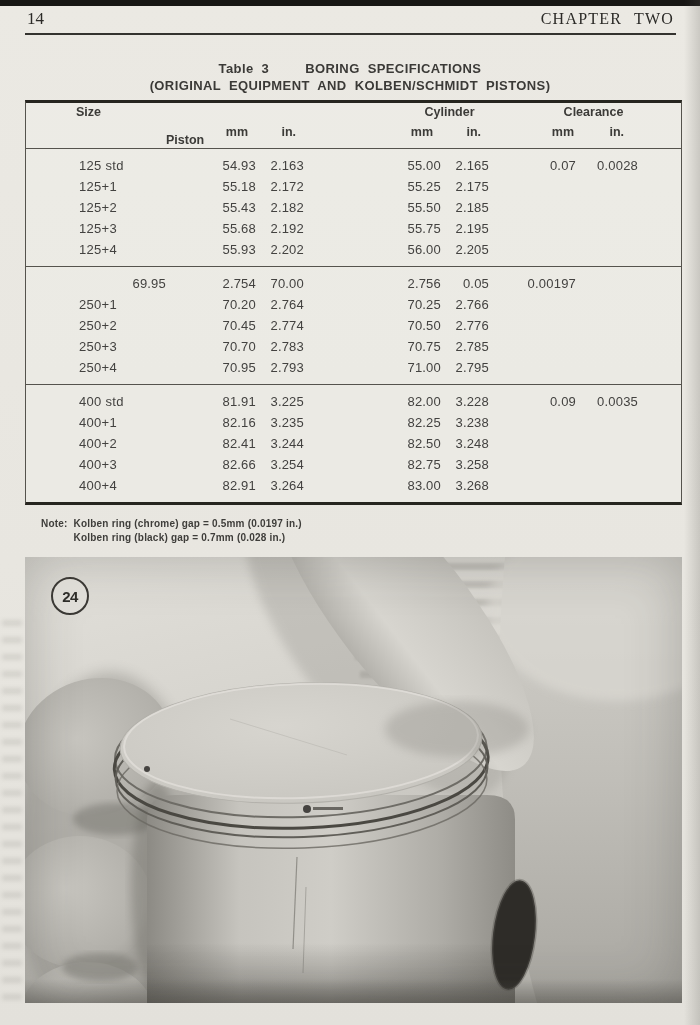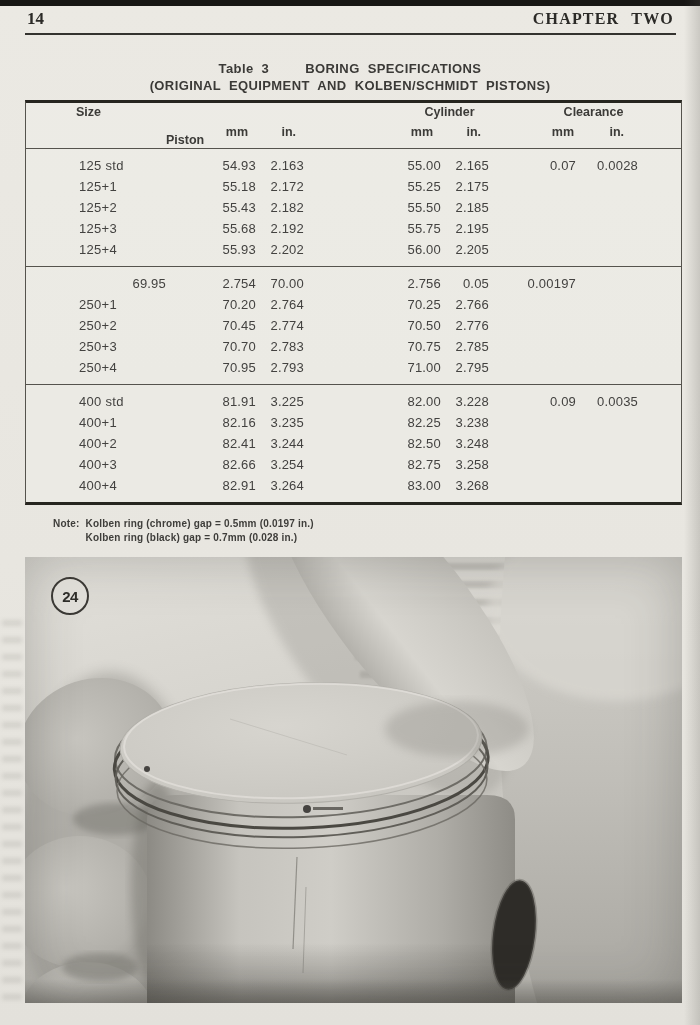--- a/index.html
+++ b/index.html
@@ -10,21 +10,21 @@
   }
   .scan-top-bar { position:absolute; top:0; left:0; width:700px; height:6px; background:#171614; }
   .scan-right-shade { position:absolute; top:0; right:0; bottom:0; width:16px;
     background:linear-gradient(90deg, rgba(0,0,0,0), rgba(88,86,80,.22)); }
   .margin-ghost { position:absolute; left:2px; top:620px; width:20px; height:390px; opacity:.5;
     background:repeating-linear-gradient(180deg, rgba(122,120,114,.35) 0 6px, transparent 6px 17px);
     filter:blur(2px); }
 
   .page-header { position:absolute; top:9px; left:27px; right:26px;
     display:flex; justify-content:space-between; align-items:baseline;
-    font-family:"Liberation Serif",serif; font-weight:bold; color:#2b2a27; }
+    font-family:"Liberation Serif",serif; font-weight:normal; color:#2b2a27; }
   .page-num { font-size:17px; }
   .chapter { font-size:16px; letter-spacing:1.2px; word-spacing:7px; }
   .header-rule { position:absolute; top:33px; left:25px; width:651px; height:2px; background:#34332f; }
 
   .table-title { position:absolute; top:61px; left:0; width:700px; text-align:center;
     font-weight:bold; font-size:13px; color:#3b3a37; letter-spacing:.4px; word-spacing:4px; line-height:15px; }
   .table-title .tsp { margin-left:36px; }
   .table-title .t2 { margin-top:2px; }
 
   .spec-table { position:absolute; top:100px; left:25px; width:657px; box-sizing:border-box;
@@ -40,21 +40,21 @@
   .hrow2 { font-weight:bold; font-size:12.5px; height:23px; color:#3c3b38; }
   .u { text-align:right; padding-right:8px; }
   .u2{grid-column:2} .u3{grid-column:3} .u4{grid-column:4} .u5{grid-column:5}
   .u6{grid-column:6; padding-right:2px} .u7{grid-column:7; padding-right:14px}
   .tgroup { padding:6px 0; }
   .tgroup + .tgroup { border-top:1px solid #55534d; }
   .trow { line-height:21px; letter-spacing:.2px; }
   .cell { text-align:right; }
   .cell.size { text-align:left; padding-left:53px; letter-spacing:.3px; }
 
-  .note { position:absolute; top:517px; left:53px; display:flex; gap:6px;
+  .note { position:absolute; top:517px; left:41px; display:flex; gap:6px;
     font-size:10px; font-weight:bold; color:#3e3d3a; line-height:14px; letter-spacing:.2px; }
 
   .photo { position:absolute; top:557px; left:25px; width:657px; height:446px; margin:0;
     background:#cfcdc7; }
   .photo svg { position:absolute; top:0; left:0; }
   .photo-vignette { position:absolute; inset:0; box-shadow:inset 0 0 55px rgba(52,50,46,.28); pointer-events:none; }
   .fig-badge { position:absolute; left:26px; top:20px; width:34px; height:34px;
     border:2.5px solid #3a3834; border-radius:50%; background:rgba(228,226,220,.55);
     display:flex; align-items:center; justify-content:center;
     font-size:15px; font-weight:bold; color:#2e2d29; letter-spacing:-.5px; }

